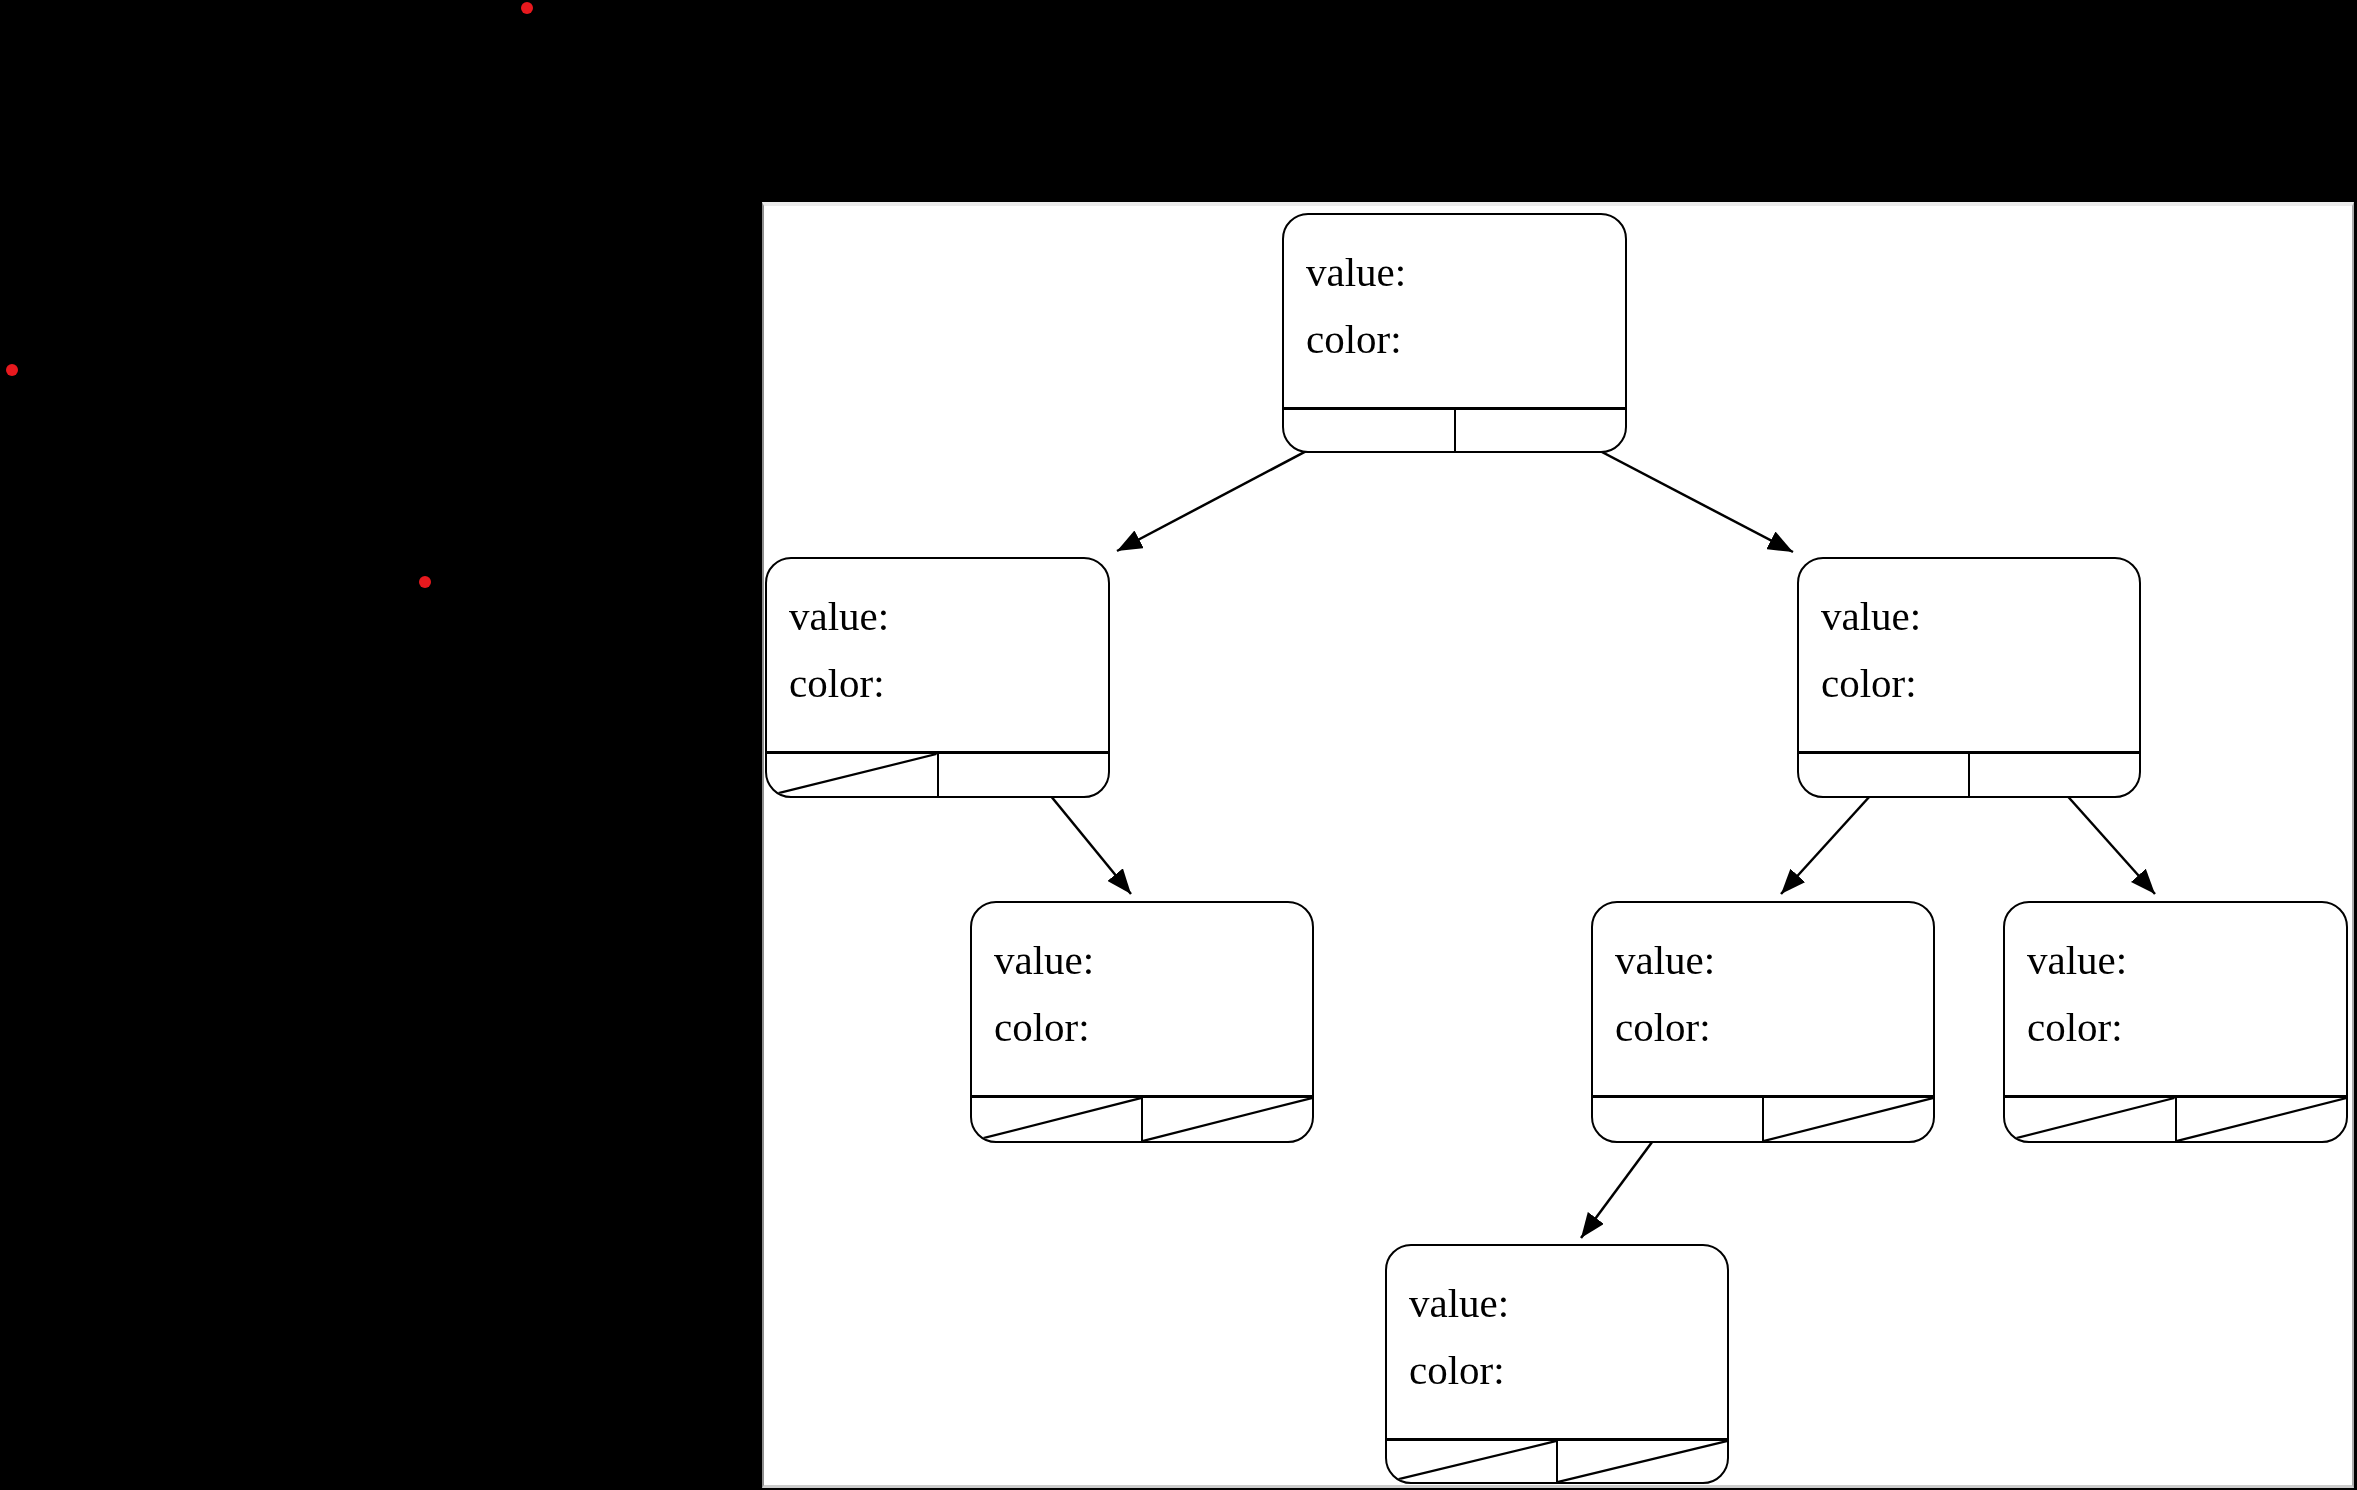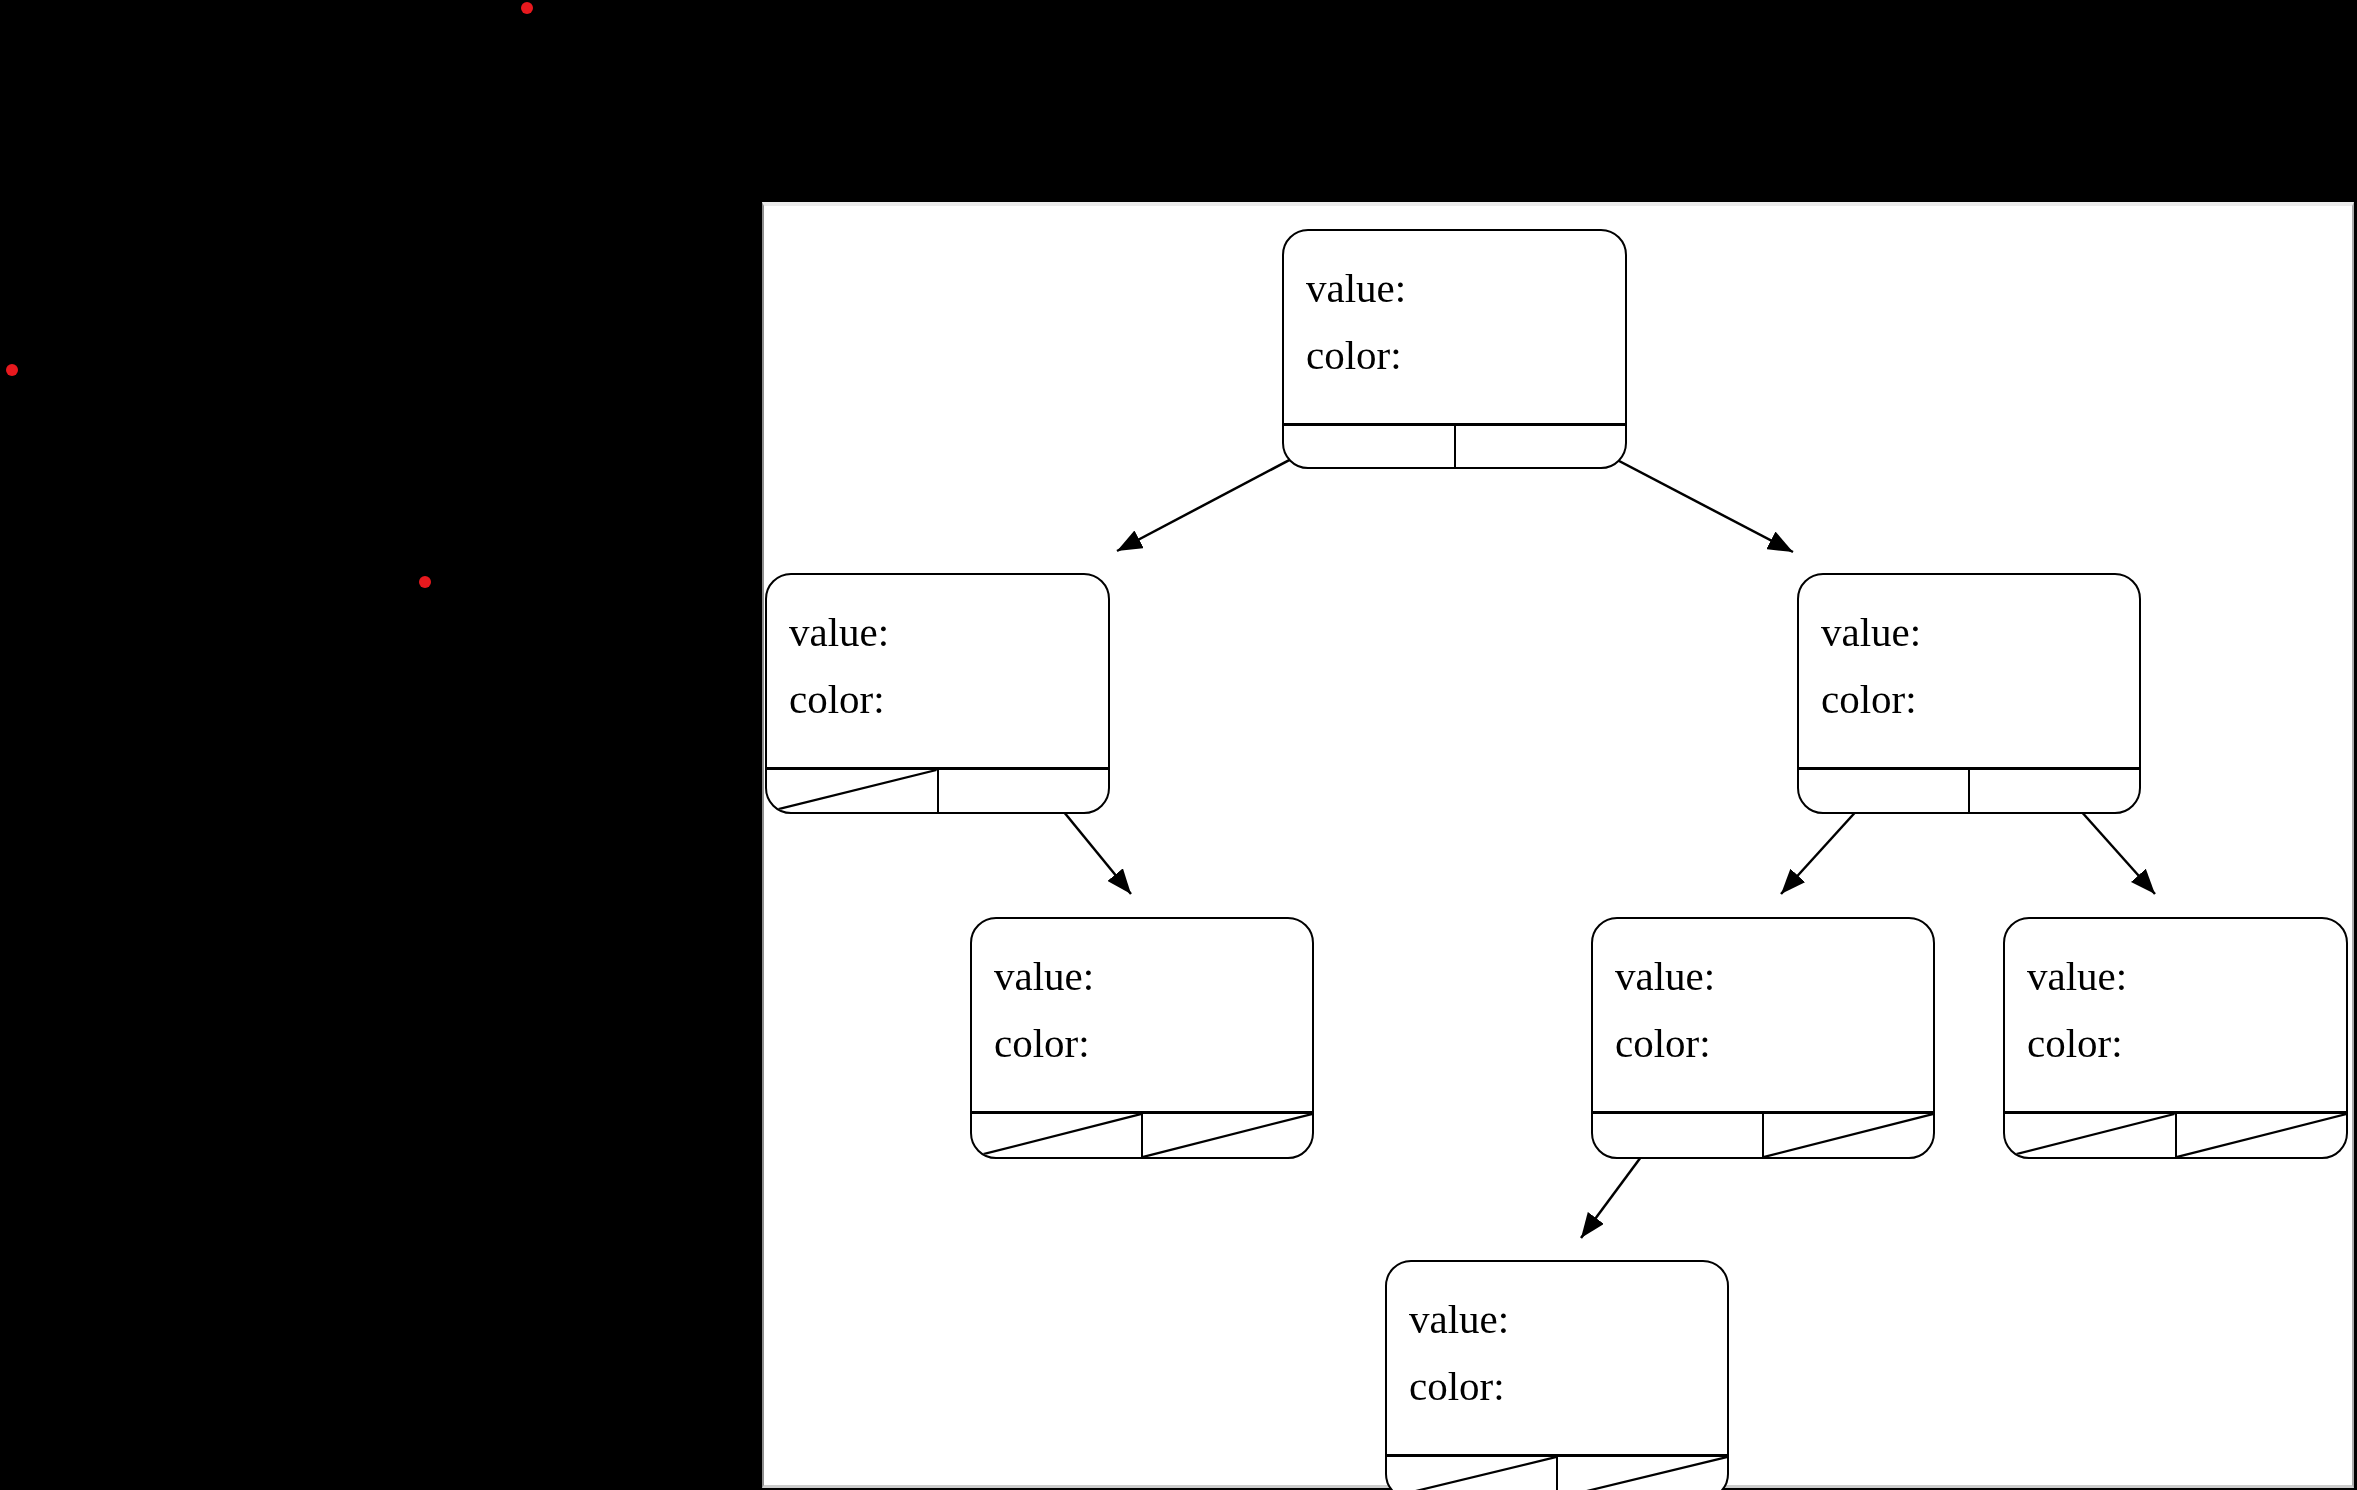--- a/index.html
+++ b/index.html
@@ -29,21 +29,21 @@
     background:var(--red-dot);
   }
   .dot-1{left:521px;top:2px;}
   .dot-2{left:6px;top:364px;}
   .dot-3{left:419px;top:576px;}
 
   .node{
     position:absolute;box-sizing:border-box;
     border:2px solid var(--line);border-radius:26px;
     background:var(--window-bg);
-    display:flex;flex-direction:column;overflow:hidden;margin-top:16px;
+    display:flex;flex-direction:column;overflow:hidden;
   }
   .node-body{
     flex:0 0 168px;
     padding:24px 0 0 22px;
     font-size:41px;line-height:67px;color:var(--line);
   }
   .node-cells{
     flex:1 1 auto;display:flex;border-top:3px solid var(--line);
   }
   .cell{flex:1 1 50%;position:relative;}

